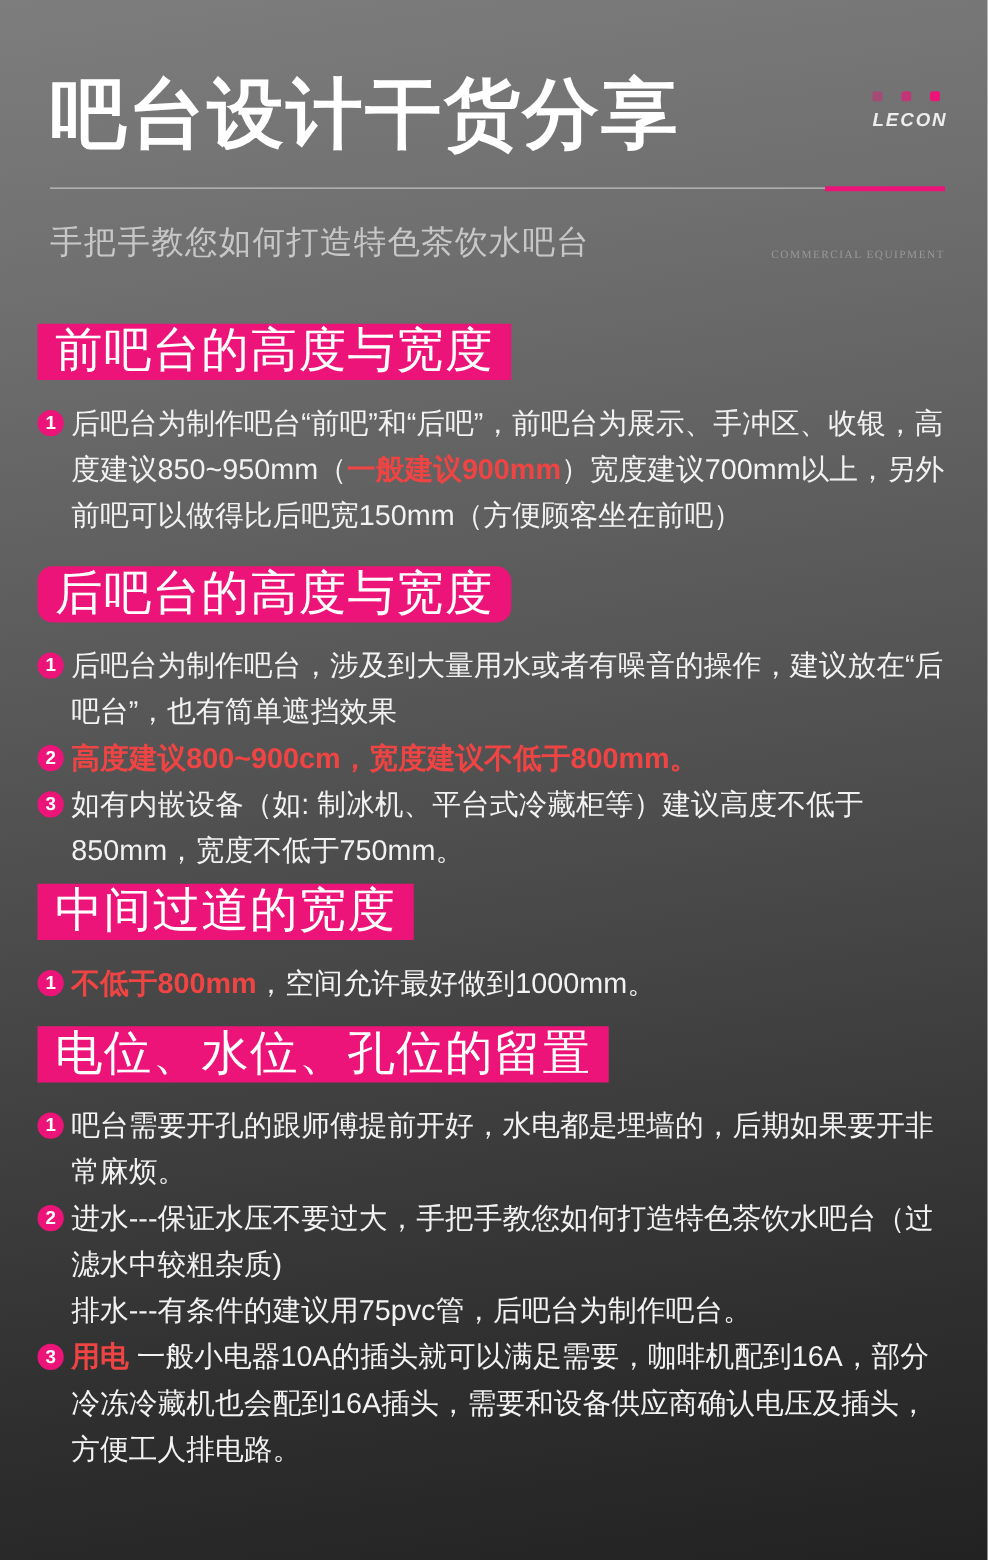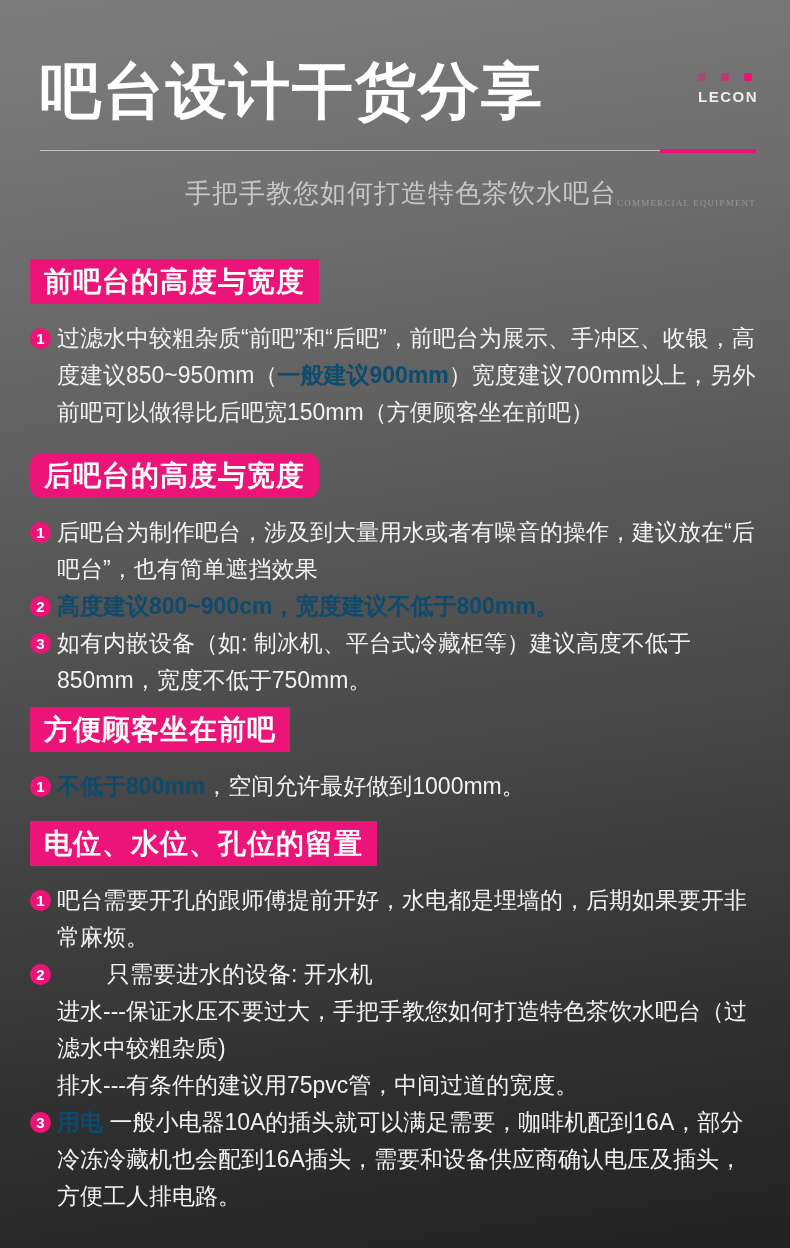--- a/index.html
+++ b/index.html
@@ -10,55 +10,55 @@
     color:#f2f2f2;
   }
   .poster{position:relative;width:790px;height:1076px;}
 
   
   .header{position:relative;padding:56px 34px 0 40px;}
   .page-title{
     font-size:61px;font-weight:900;color:#fff;letter-spacing:2px;
     line-height:1.18;margin:0;
   }
-  .logo{position:absolute;top:73px;right:38px;width:54px;}
+  .logo{position:absolute;top:73px;right:38px;width:54px;font-style:italic;}
   .logo-dots{display:flex;justify-content:space-between;margin-bottom:7px;}
   .logo-dots span{width:8px;height:8px;border-radius:2px;background:#ec1478;display:block;}
   .logo-dots span:nth-child(1){opacity:.42;}
   .logo-dots span:nth-child(2){opacity:.65;}
   .brand{font-size:15px;font-weight:700;letter-spacing:1.5px;color:#ededed;}
   .rule{position:relative;height:4px;margin-top:21px;}
   .rule .thin{position:absolute;left:0;right:0;top:1px;height:1px;background:#cfcfcf;opacity:.85;}
   .rule .accent-bar{position:absolute;right:0;top:0;width:96px;height:4px;background:#ec1478;}
-  .sub-row{display:flex;justify-content:flex-end;align-items:flex-end;margin-top:23px;}
+  .sub-row{display:flex;justify-content:space-between;align-items:flex-end;margin-top:23px;}
   .subtitle{font-size:26px;color:#c7c7c7;letter-spacing:1px;}
   .tagline{font-size:9px;color:#999;letter-spacing:1.2px;padding-bottom:3px;font-family:Liberation Serif, serif;}
 
   
   .sections{padding:0 30px;}
   .badge{
     display:inline-block;background:#ec1478;color:#fff;
-    font-size:28px;font-weight:700;letter-spacing:1px;
+    font-size:38px;font-weight:400;letter-spacing:1px;
     height:45px;line-height:45px;padding:0 14px;text-align:center;
   }
   .sec1 .badge{margin-top:48px;}
   .sec2 .badge{margin-top:22px;border-radius:12px;}
   .sec3 .badge{margin-top:8px;}
   .sec4 .badge{margin-top:16px;}
   .items{margin-top:16px;}
   .item{display:flex;align-items:flex-start;}
   .num{
     flex:0 0 auto;width:21px;height:21px;border-radius:50%;
     background:#ec1478;color:#fff;font-size:15px;font-weight:700;
     text-align:center;line-height:21px;margin:8px 6px 0 0;
   }
   .item-body{flex:1 1 auto;font-size:23px;line-height:37px;color:#f2f2f2;}
   .line{min-height:37px;}
   .line.indent{padding-left:50px;}
-  .accent{color:#0c4a6e;font-weight:700;}
+  .accent{color:#ef4444;font-weight:700;}
 </style>
 </head>
 <body>
 
 <div class="poster">
 
   <div class="header">
     <h1 class="page-title">吧台设计干货分享</h1>
 
     <div class="logo">
@@ -79,21 +79,21 @@
       <div class="subtitle">手把手教您如何打造特色茶饮水吧台</div>
       <div class="tagline">COMMERCIAL EQUIPMENT</div>
     </div>
   </div>
 
   <div class="sections">
       <section class="sec sec1"><div class="badge"><span>前吧台的高度与宽度</span></div><div class="items">
           <div class="item">
             <span class="num">1</span>
             <div class="item-body">
-              <div class="line"><span>过滤水中较粗杂质“前吧”和“后吧”，前吧台为展示、手冲区、收银，高度建议850~950mm（</span><span class="accent">一般建议900mm</span><span>）宽度建议700mm以上，另外前吧可以做得比后吧宽150mm（方便顾客坐在前吧）</span></div>
+              <div class="line"><span>后吧台为制作吧台“前吧”和“后吧”，前吧台为展示、手冲区、收银，高度建议850~950mm（</span><span class="accent">一般建议900mm</span><span>）宽度建议700mm以上，另外前吧可以做得比后吧宽150mm（方便顾客坐在前吧）</span></div>
             </div>
           </div>
         </div></section>
       <section class="sec sec2"><div class="badge"><span>后吧台的高度与宽度</span></div><div class="items">
           <div class="item">
             <span class="num">1</span>
             <div class="item-body">
               <div class="line"><span>后吧台为制作吧台，涉及到大量用水或者有噪音的操作，建议放在“后吧台”，也有简单遮挡效果</span></div>
             </div>
           </div>
@@ -103,41 +103,40 @@
               <div class="line"><span class="accent">高度建议800~900cm，宽度建议不低于800mm。</span></div>
             </div>
           </div>
           <div class="item">
             <span class="num">3</span>
             <div class="item-body">
               <div class="line"><span>如有内嵌设备（如: 制冰机、平台式冷藏柜等）建议高度不低于850mm，宽度不低于750mm。</span></div>
             </div>
           </div>
         </div></section>
-      <section class="sec sec3"><div class="badge"><span>方便顾客坐在前吧</span></div><div class="items">
+      <section class="sec sec3"><div class="badge"><span>中间过道的宽度</span></div><div class="items">
           <div class="item">
             <span class="num">1</span>
             <div class="item-body">
               <div class="line"><span class="accent">不低于800mm</span><span>，空间允许最好做到1000mm。</span></div>
             </div>
           </div>
         </div></section>
       <section class="sec sec4"><div class="badge"><span>电位、水位、孔位的留置</span></div><div class="items">
           <div class="item">
             <span class="num">1</span>
             <div class="item-body">
               <div class="line"><span>吧台需要开孔的跟师傅提前开好，水电都是埋墙的，后期如果要开非常麻烦。</span></div>
             </div>
           </div>
           <div class="item">
             <span class="num">2</span>
             <div class="item-body">
-              <div class="line indent"><span>只需要进水的设备: 开水机</span></div>
               <div class="line"><span>进水---保证水压不要过大，手把手教您如何打造特色茶饮水吧台（过滤水中较粗杂质)</span></div>
-              <div class="line"><span>排水---有条件的建议用75pvc管，中间过道的宽度。</span></div>
+              <div class="line"><span>排水---有条件的建议用75pvc管，后吧台为制作吧台。</span></div>
             </div>
           </div>
           <div class="item">
             <span class="num">3</span>
             <div class="item-body">
               <div class="line"><span class="accent">用电</span><span> 一般小电器10A的插头就可以满足需要，咖啡机配到16A，部分冷冻冷藏机也会配到16A插头，需要和设备供应商确认电压及插头，方便工人排电路。</span></div>
             </div>
           </div>
         </div></section>
     </div>

